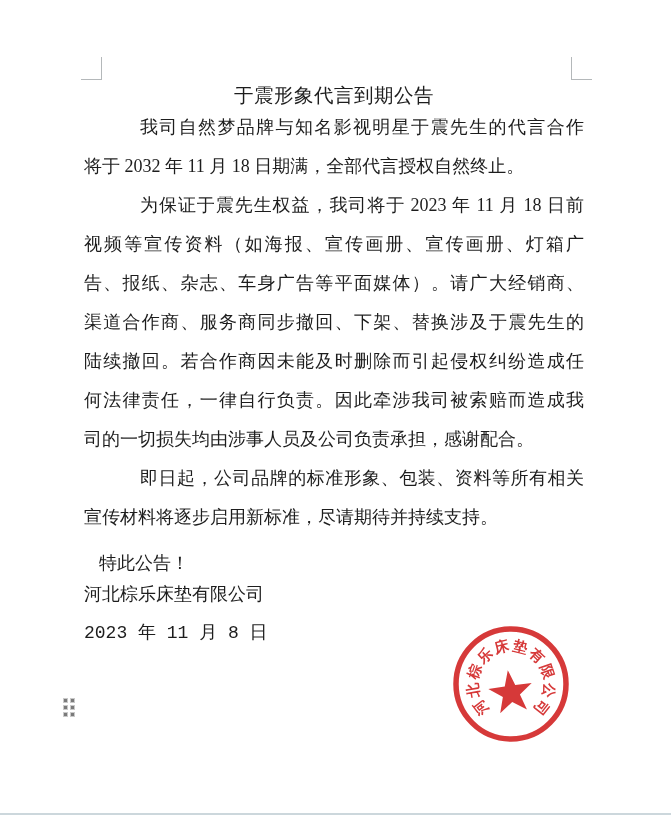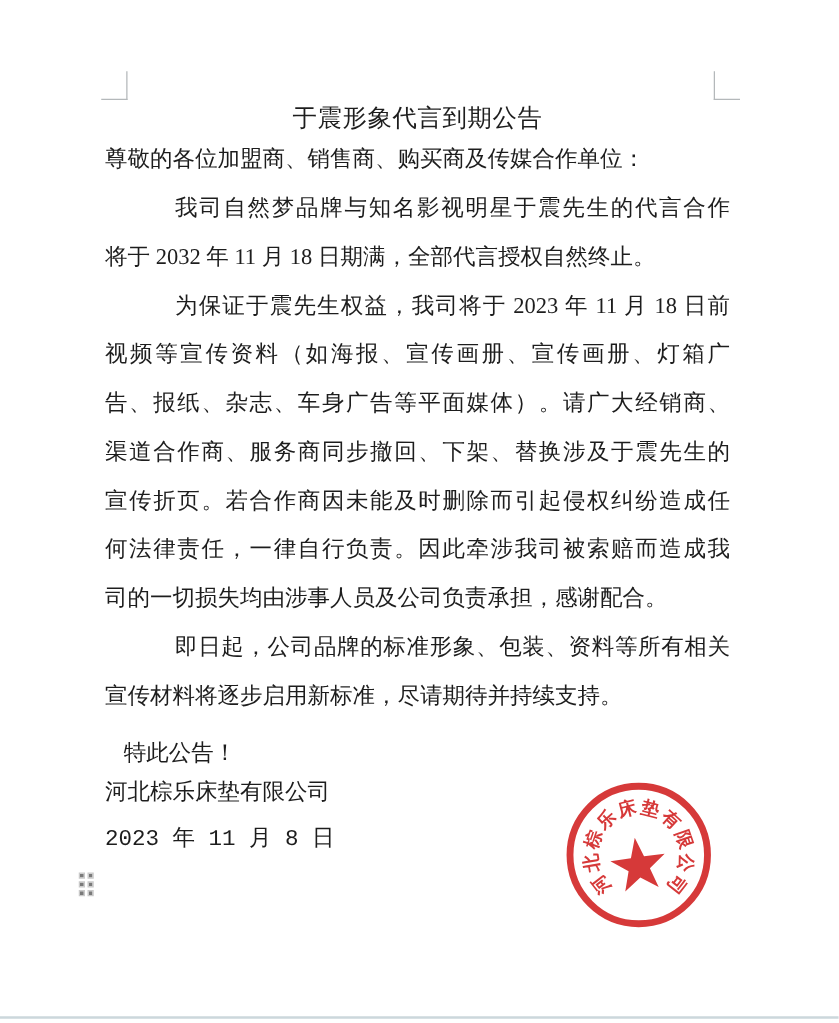--- a/index.html
+++ b/index.html
@@ -38,30 +38,29 @@
 </head>
 <body>
 
 <div class="page">
 
   <div class="crop crop-left"></div>
   <div class="crop crop-right"></div>
 
   <div class="content">
     <div class="doc-title">于震形象代言到期公告</div>
-    <div class="line">尊敬的各位加盟商、销售商、购买商及传媒合作单位：</div>
 
     <div id="paragraphs">
         <div class="line just indent">我司自然梦品牌与知名影视明星于震先生的代言合作</div>
         <div class="line">将于 2032 年 11 月 18 日期满，全部代言授权自然终止。</div>
         <div class="line just indent">为保证于震先生权益，我司将于 2023 年 11 月 18 日前</div>
         <div class="line just">视频等宣传资料（如海报、宣传画册、宣传画册、灯箱广</div>
         <div class="line just">告、报纸、杂志、车身广告等平面媒体）。请广大经销商、</div>
         <div class="line just">渠道合作商、服务商同步撤回、下架、替换涉及于震先生的</div>
-        <div class="line just">宣传折页。若合作商因未能及时删除而引起侵权纠纷造成任</div>
+        <div class="line just">陆续撤回。若合作商因未能及时删除而引起侵权纠纷造成任</div>
         <div class="line just">何法律责任，一律自行负责。因此牵涉我司被索赔而造成我</div>
         <div class="line">司的一切损失均由涉事人员及公司负责承担，感谢配合。</div>
         <div class="line just indent">即日起，公司品牌的标准形象、包装、资料等所有相关</div>
         <div class="line">宣传材料将逐步启用新标准，尽请期待并持续支持。</div>
       </div>
 
     <div class="line closing">特此公告！</div>
     <div class="line sig-company">河北棕乐床垫有限公司</div>
     <div class="line sig-date">2023 年 11 月 8 日</div>
   </div>

